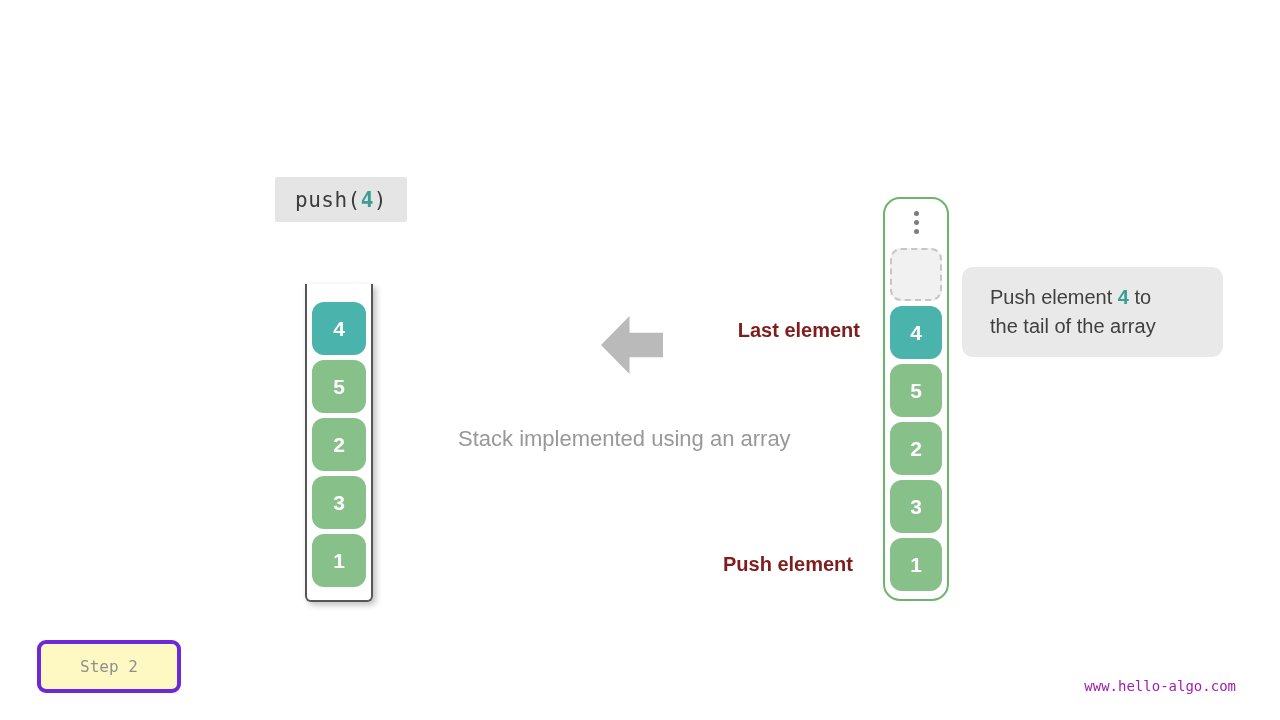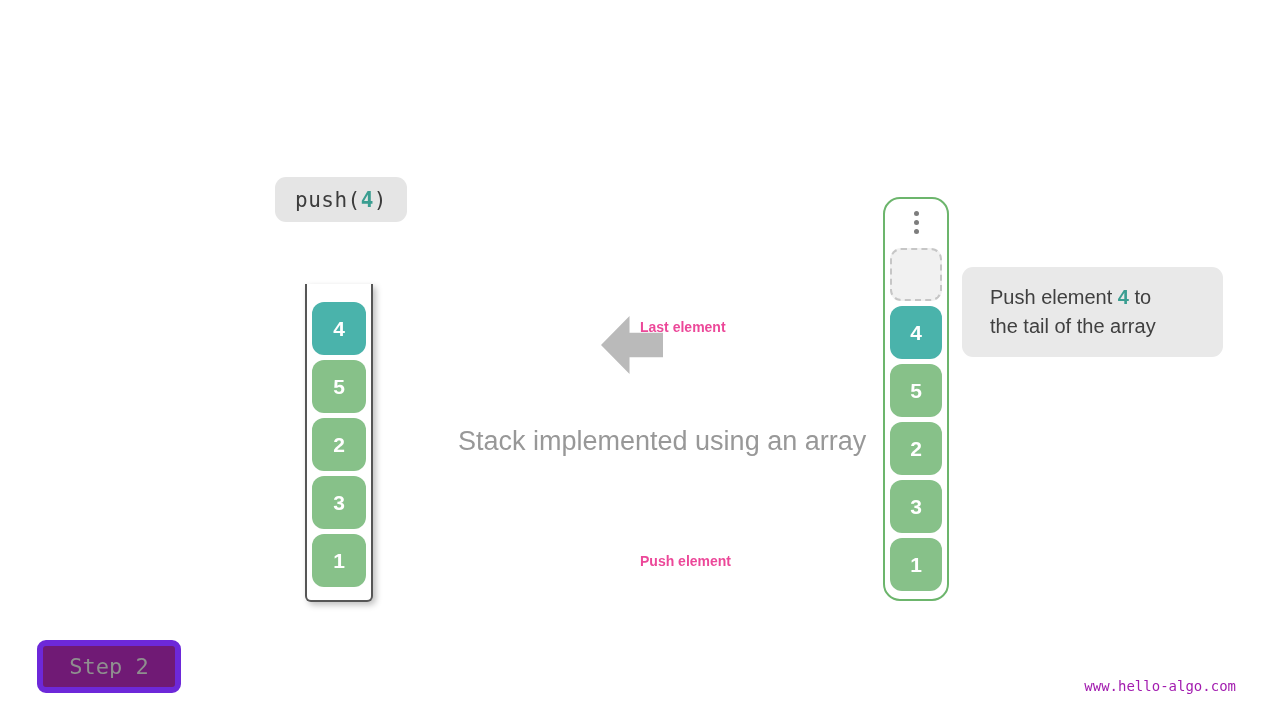--- a/index.html
+++ b/index.html
@@ -3,21 +3,21 @@
 <meta charset="utf-8">
 <style>
   * { margin: 0; padding: 0; box-sizing: border-box; }
   html, body { width: 1280px; height: 720px; background: #ffffff; overflow: hidden; }
   body { position: relative; font-family: "Liberation Sans", sans-serif; }
 
   
   .op-chip {
     position: absolute; left: 275px; top: 177px;
     height: 45px; min-width: 132px;
-    background: #e5e5e5; border-radius: 11px;
+    background: #e5e5e5; border-radius: 2px;
     display: flex; align-items: center; justify-content: center;
     font-family: "DejaVu Sans Mono", monospace;
     font-size: 21px; color: #3c3c3c; letter-spacing: 0.5px;
   }
   .accent { color: #3a9e91; font-weight: bold; }
 
   
   .stack-left {
     position: absolute; left: 305px; top: 284px;
     width: 68px; height: 318px;
@@ -59,47 +59,47 @@
 
   
   .arrow-left {
     position: absolute; left: 601px; top: 316px;
     width: 62px; height: 58px; background: #bababa;
     clip-path: polygon(0% 50%, 46% 0%, 46% 29%, 100% 29%, 100% 71%, 46% 71%, 46% 100%);
   }
 
   
   .label-bold {
-    position: absolute; font-weight: bold; font-size: 14px;
-    color: #ec4899; text-align: left;
+    position: absolute; font-weight: bold; font-size: 20px;
+    color: #7f1d1d; text-align: right;
   }
   .label-last  { left: 640px; top: 319px; width: 220px; }
   .label-first { left: 640px; top: 553px; width: 213px; }
   .caption {
     position: absolute; left: 458px; top: 426px;
-    font-size: 27px; color: #989898;
+    font-size: 22px; color: #989898;
   }
 
   
   .callout {
     position: absolute; left: 962px; top: 267px;
     width: 261px; height: 90px;
     background: #e9e9e9; border-radius: 11px;
     padding: 16px 0 4px 28px;
     font-size: 20px; line-height: 29px; color: #404040;
   }
 
   
   .step-badge {
     position: absolute; left: 37px; top: 640px;
     width: 144px; height: 53px;
-    background: #701a75; border: 6px solid #6d28d9; border-radius: 9px;
+    background: #fef9c3; border: 4px solid #6d28d9; border-radius: 9px;
     display: flex; align-items: center; justify-content: center;
     font-family: "DejaVu Sans Mono", monospace;
-    font-size: 22px; color: #8f8f8f;
+    font-size: 16px; color: #8f8f8f;
   }
 
   
   .watermark {
     position: absolute; right: 44px; top: 678px;
     font-family: "DejaVu Sans Mono", monospace;
     font-size: 14px; color: #a21caf;
   }
 </style>
 </head>

